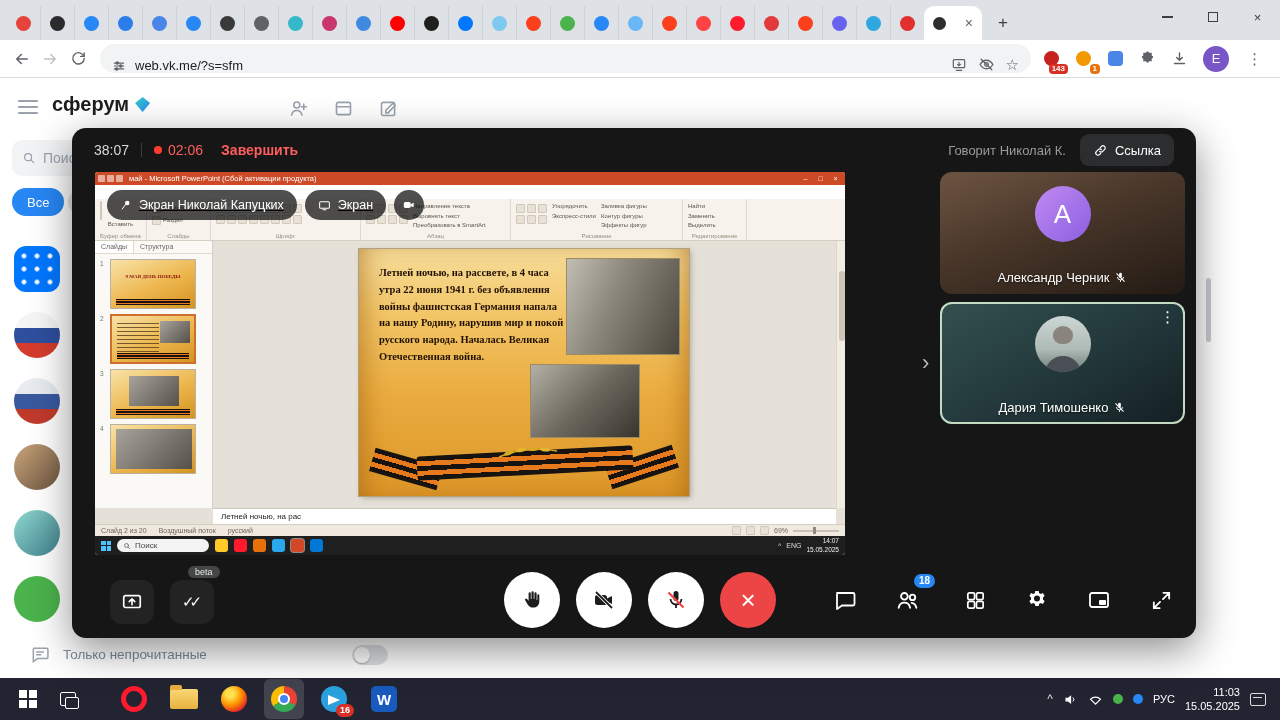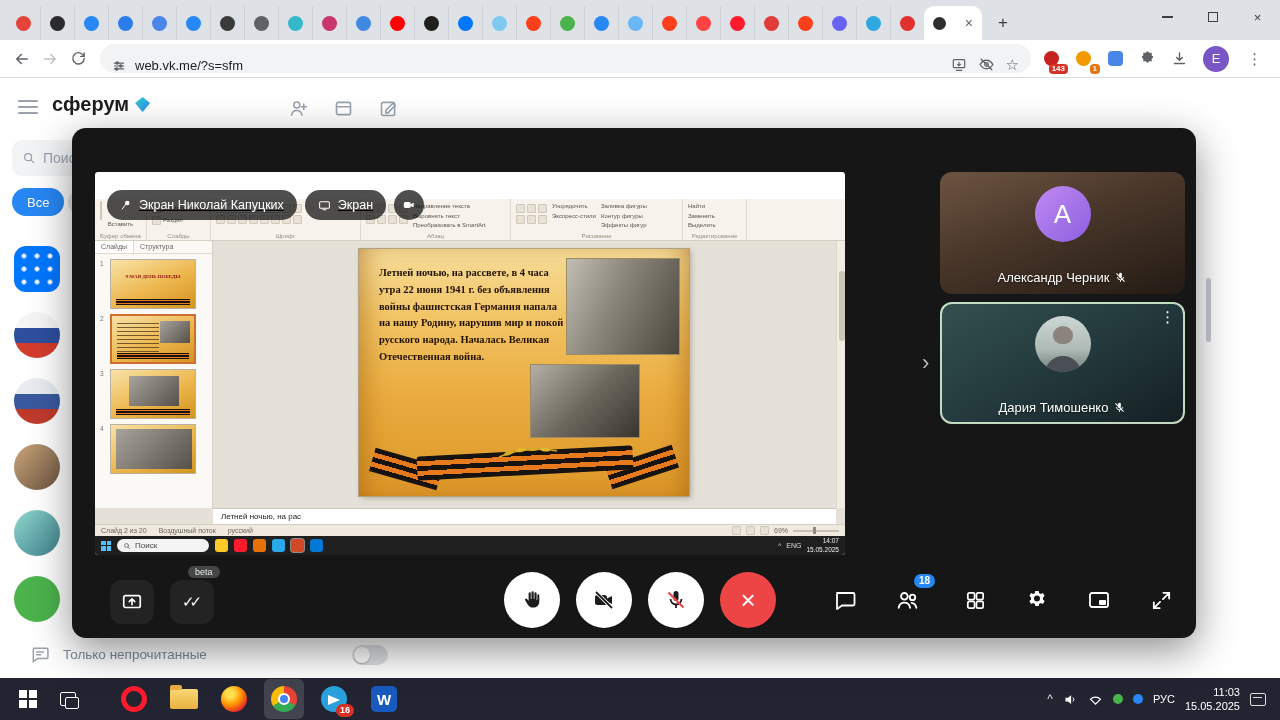--- a/index.html
+++ b/index.html
@@ -442,23 +442,53 @@
       </svg>
     <span>Только непрочитанные</span>
   </div>
   <span class="toggle">
       <i></i>
     </span>
   <span class="page-scroll"></span>
 
   <div class="call">
 
+    <div class="call-head">
+      <span class="t-elapsed">38:07</span>
+      <span class="vdiv"></span>
+      <span class="rec">
+        <i class="recdot"></i>
+        <span>02:06</span>
+      </span>
+      <span class="endbtn">Завершить</span>
+      <span class="speaking">Говорит Николай К.</span>
+      <span class="linkbtn">
+        <svg width="15" height="15" viewBox="0 0 24 24" fill="none" stroke="#fff" stroke-width="1.9" stroke-linecap="round">
+            <path d="M10.5 13.5a3.5 3.5 0 0 0 5 0l3-3a3.5 3.5 0 0 0-5-5l-1.7 1.7"></path>
+            <path d="M13.5 10.5a3.5 3.5 0 0 0-5 0l-3 3a3.5 3.5 0 0 0 5 5l1.7-1.7"></path>
+          </svg>
+        <span>Ссылка</span>
+      </span>
+    </div>
 
     <div class="share">
 
+      <div class="ppt-title">
+        <span class="qat">
+            <i></i>
+            <i></i>
+            <i></i>
+          </span>
+        <span>май - Microsoft PowerPoint (Сбой активации продукта)</span>
+        <span class="twc">
+            <i>–</i>
+            <i>□</i>
+            <i>×</i>
+          </span>
+      </div>
       <div class="ppt-ribbon">
         <div class="rgroup" style="width:52px">
           <span class="bigbtn"></span>
           <div class="tinytxt" style="text-align:center">Вставить</div>
           <div class="glabel">Буфер обмена</div>
         </div>
         <div class="rgroup" style="width:64px">
           <div class="minirow">
               <span class="mini"></span>
               <span class="tinytxt">Создать слайд</span>

